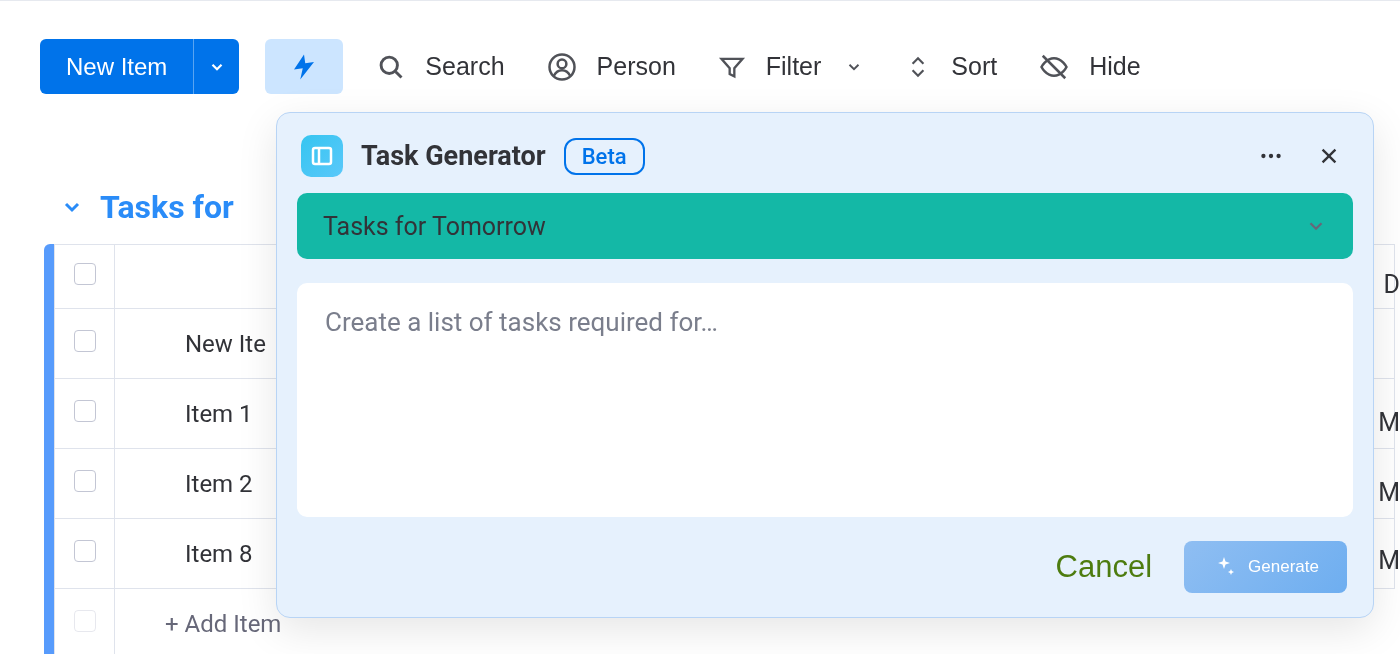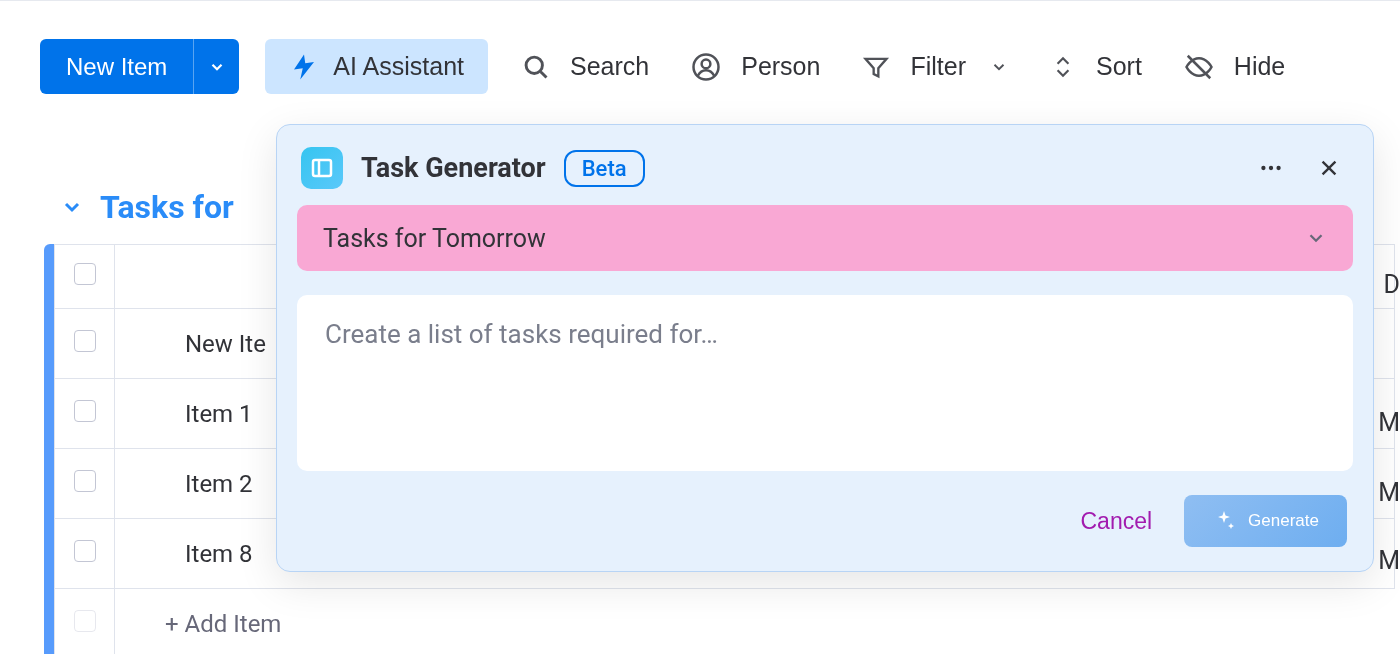--- a/index.html
+++ b/index.html
@@ -125,21 +125,21 @@
   .cutoff {
     position:absolute;
     right:0;
     font-size:25px;
     color:var(--text);
   }
 
   
   .popover {
     position:absolute;
-    top:124px;
+    top:112px;
     left:276px;
     width:1098px;
     background: var(--panel-bg);
     border:1px solid #b8d4f5;
     border-radius:14px;
     padding:18px 20px 22px 20px;
     box-shadow: 0 12px 40px rgba(0,0,0,.10);
   }
   .popover-header {
     display:flex;align-items:center;gap:18px;
@@ -160,46 +160,46 @@
     border-radius:12px;
     font-weight:500;
   }
   .popover-header .spacer { flex:1; }
   .icon-btn {
     background:none;border:none;cursor:pointer;
     width:40px;height:40px;display:flex;align-items:center;justify-content:center;
     color:#323338;font-size:22px;
   }
   .select-field {
-    background:#f9a8d4;
+    background:#14b8a6;
     border-radius:10px;
     height:66px;
     display:flex;align-items:center;justify-content:space-between;
     padding:0 26px;
     font-size:25px;
     cursor:pointer;
   }
   .prompt-field {
     background:#fff;
     border-radius:10px;
     margin-top:24px;
-    height:176px;
+    height:234px;
     padding:22px 26px;
   }
   .prompt-field textarea {
     width:100%;height:100%;border:none;resize:none;outline:none;
     font-family:inherit;font-size:26px;color:var(--text);
   }
   .prompt-field textarea::placeholder { color:#7a7e8c; }
   .popover-footer {
     display:flex;justify-content:flex-end;align-items:center;gap:26px;
     padding:24px 6px 2px 0;
   }
   .btn-text {
-    background:none;border:none;font-size:23px;color:#a21caf;cursor:pointer;
+    background:none;border:none;font-size:31px;color:#4d7c0f;cursor:pointer;
   }
   .btn-generate {
     background: linear-gradient(135deg,#8fbef2,#6eaef0);
     color:#fff;border:none;
     font-size:17px;font-weight:500;
     padding:14px 28px;border-radius:8px;
     display:flex;align-items:center;gap:12px;
     cursor:pointer;
   }
 </style>
@@ -213,21 +213,20 @@
       <svg width="18" height="18" viewBox="0 0 24 24" fill="none" stroke="#fff" stroke-width="3">
           <polyline points="6 9 12 15 18 9"></polyline>
         </svg>
     </button>
   </div>
 
   <button class="ai-btn">
     <svg width="30" height="30" viewBox="0 0 24 24" fill="#0073ea">
         <path d="M12 2 L4 14 L11 13 L9 22 L20 8 L13 9 Z"></path>
       </svg>
-    <span>AI Assistant</span>
   </button>
 
   <button class="tool">
     <svg width="28" height="28" viewBox="0 0 24 24" fill="none" stroke-width="2.5">
         <circle cx="10.5" cy="10.5" r="7"></circle>
         <line x1="21" y1="21" x2="16" y2="16"></line>
       </svg>
     <span>Search</span>
   </button>
 

